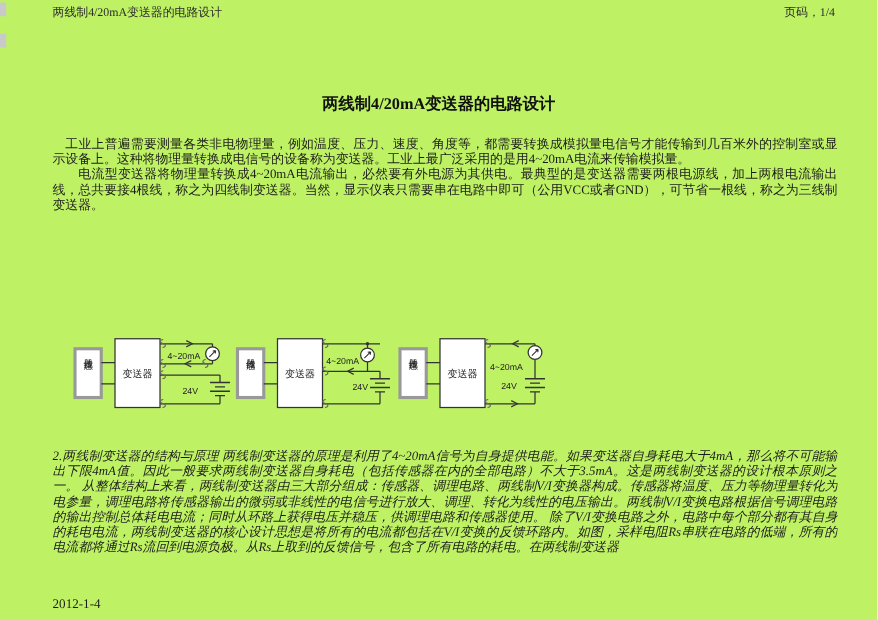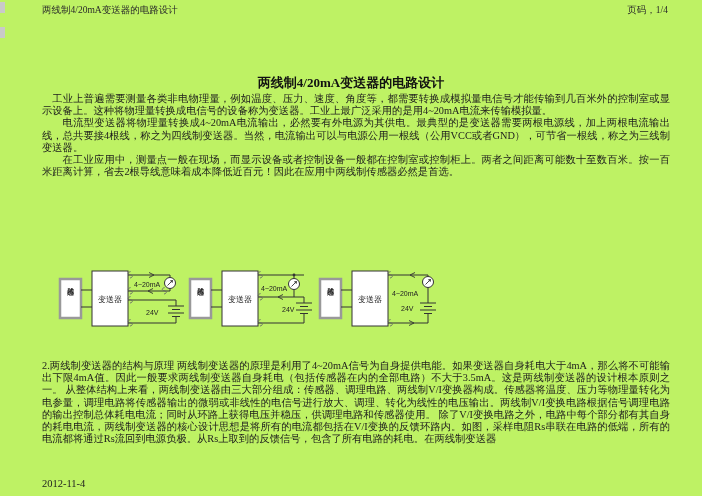--- a/index.html
+++ b/index.html
@@ -7,23 +7,23 @@
         font-family:"Liberation Serif","DejaVu Serif",serif;color:#1c1c1c;}
   .artifact{position:absolute;left:0;width:5px;height:11px;background:#c9c9c9;}
   .a1{top:2px}.a2{top:27px}
   .hdr{position:absolute;top:4px;left:42px;right:34px;display:flex;justify-content:space-between;
        font-size:9.5px;color:#2a2a2a;}
   .title{position:absolute;top:74px;left:0;width:702px;text-align:center;margin:0;
          font-size:13px;font-weight:bold;color:#111;}
   .body{position:absolute;left:42px;width:628px;font-size:10.3px;line-height:12.2px;
         text-align:justify;overflow:hidden;}
   .body p{margin:0;}
-  .block1{top:93px;height:163px;}
+  .block1{top:110px;height:163px;}
   .block2{top:360px;height:92px;}
-  .ind0{text-indent:0;}
+  .ind0{text-indent:0;font-style:italic;}
   .ind1{text-indent:1em;}
   .ind2{text-indent:2em;}
   .diagrams{position:absolute;left:30px;top:266px;}
   .diagrams text{font-family:"Liberation Sans","DejaVu Sans",sans-serif;fill:#222;}
   .ftr{position:absolute;top:478px;left:42px;right:34px;display:flex;justify-content:space-between;
        font-size:10.5px;color:#1e1e1e;}
 </style>
 </head>
 <body>
 
@@ -34,22 +34,21 @@
 
   <div class="hdr">
     <span>两线制4/20mA变送器的电路设计</span>
     <span>页码，1/4</span>
   </div>
 
   <h1 class="title">两线制4/20mA变送器的电路设计</h1>
 
   <div class="body block1">
     <p class="ind1">工业上普遍需要测量各类非电物理量，例如温度、压力、速度、角度等，都需要转换成模拟量电信号才能传输到几百米外的控制室或显示设备上。这种将物理量转换成电信号的设备称为变送器。工业上最广泛采用的是用4~20mA电流来传输模拟量。</p>
-    <p class="ind2">电流型变送器将物理量转换成4~20mA电流输出，必然要有外电源为其供电。最典型的是变送器需要两根电源线，加上两根电流输出线，总共要接4根线，称之为四线制变送器。当然，电流输出可以与电源公用一根线（公用VCC或者GND），可节省一根线，称之为三线制变送器。</p>
-    <p class="ind2">在工业应用中，测量点一般在现场，而显示设备或者控制设备一般都在控制室或控制柜上。两者之间距离可能数十至数百米。按一百米距离计算，省去2根导线意味着成本降低近百元！因此在应用中两线制传感器必然是首选。</p>
+    <p class="ind2">电流型变送器将物理量转换成4~20mA电流输出，必然要有外电源为其供电。最典型的是变送器需要两根电源线，加上两根电流输出线，总共要接4根线，称之为四线制变送器。当然，显示仪表只需要串在电路中即可（公用VCC或者GND），可节省一根线，称之为三线制变送器。</p>
   </div>
 
   <svg class="diagrams" width="450" height="68" viewBox="0 0 450 68">
     <defs>
       <g id="meter">
         <circle r="5.5" fill="#fff" stroke="#333" stroke-width="1"></circle>
         <path d="M-2.5,2.5 L2.5,-2.5 M2.5,-2.5 L0.2,-2.2 M2.5,-2.5 L2.2,-0.2" stroke="#333" stroke-width="0.9" fill="none"></path>
       </g>
       <g id="bat">
         <path d="M-8,0 H8 M-4,3.5 H4 M-8,7 H8 M-4,10.5 H4" stroke="#333" stroke-width="1.1" fill="none"></path>
@@ -113,16 +112,16 @@
       <text x="362" y="30" font-size="7">4~20mA</text>
       <text x="371" y="45" font-size="7">24V</text>
     </g>
   </svg>
 
   <div class="body block2">
     <p class="ind0">2.两线制变送器的结构与原理 两线制变送器的原理是利用了4~20mA信号为自身提供电能。如果变送器自身耗电大于4mA，那么将不可能输出下限4mA值。因此一般要求两线制变送器自身耗电（包括传感器在内的全部电路）不大于3.5mA。这是两线制变送器的设计根本原则之一。 从整体结构上来看，两线制变送器由三大部分组成：传感器、调理电路、两线制V/I变换器构成。传感器将温度、压力等物理量转化为电参量，调理电路将传感器输出的微弱或非线性的电信号进行放大、调理、转化为线性的电压输出。两线制V/I变换电路根据信号调理电路的输出控制总体耗电电流；同时从环路上获得电压并稳压，供调理电路和传感器使用。 除了V/I变换电路之外，电路中每个部分都有其自身的耗电电流，两线制变送器的核心设计思想是将所有的电流都包括在V/I变换的反馈环路内。如图，采样电阻Rs串联在电路的低端，所有的电流都将通过Rs流回到电源负极。从Rs上取到的反馈信号，包含了所有电路的耗电。在两线制变送器</p>
   </div>
 
   <div class="ftr">
-    <span>2012-11-4</span>
+    <span>2012-1-4</span>
   </div>
 
 </div>
 
 </body></html>

